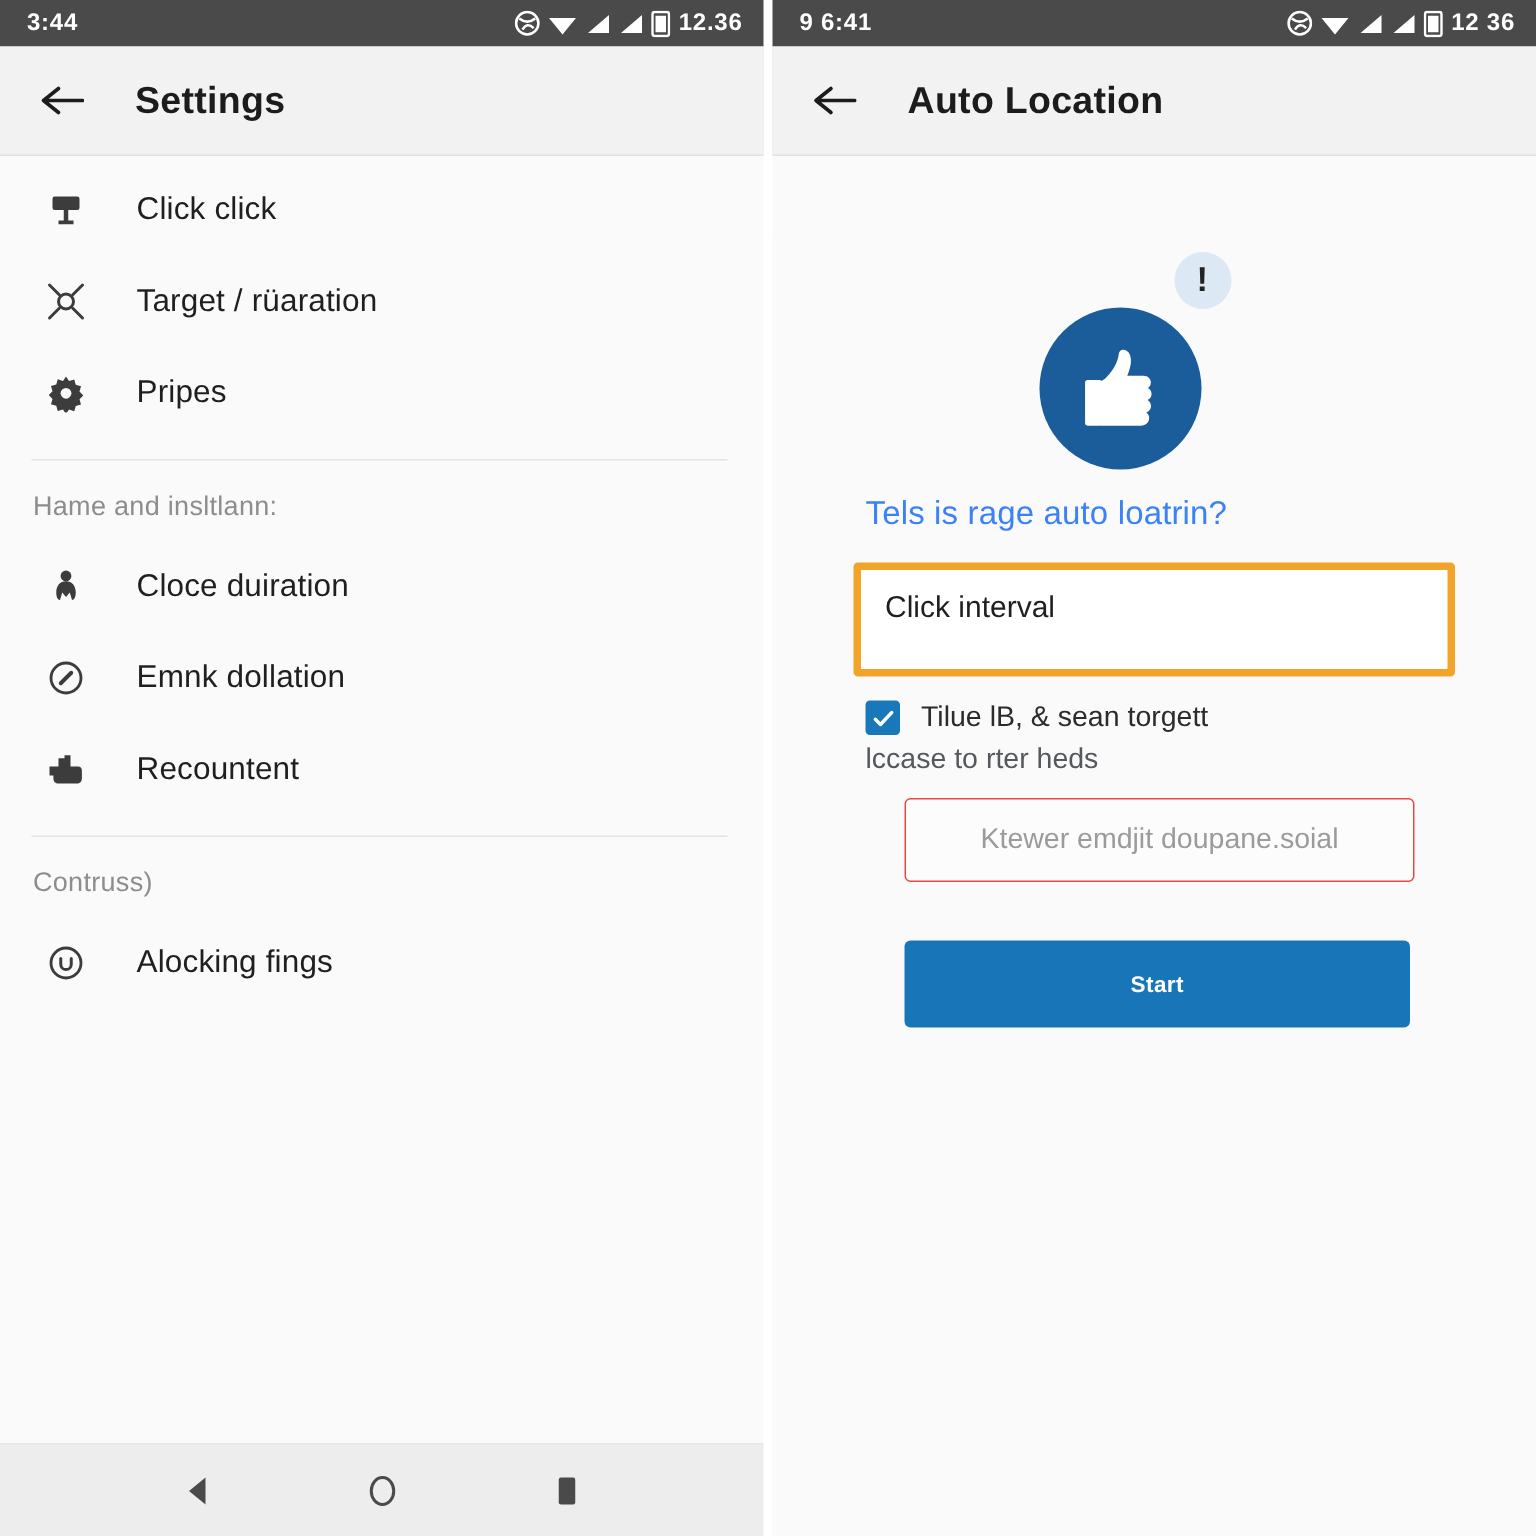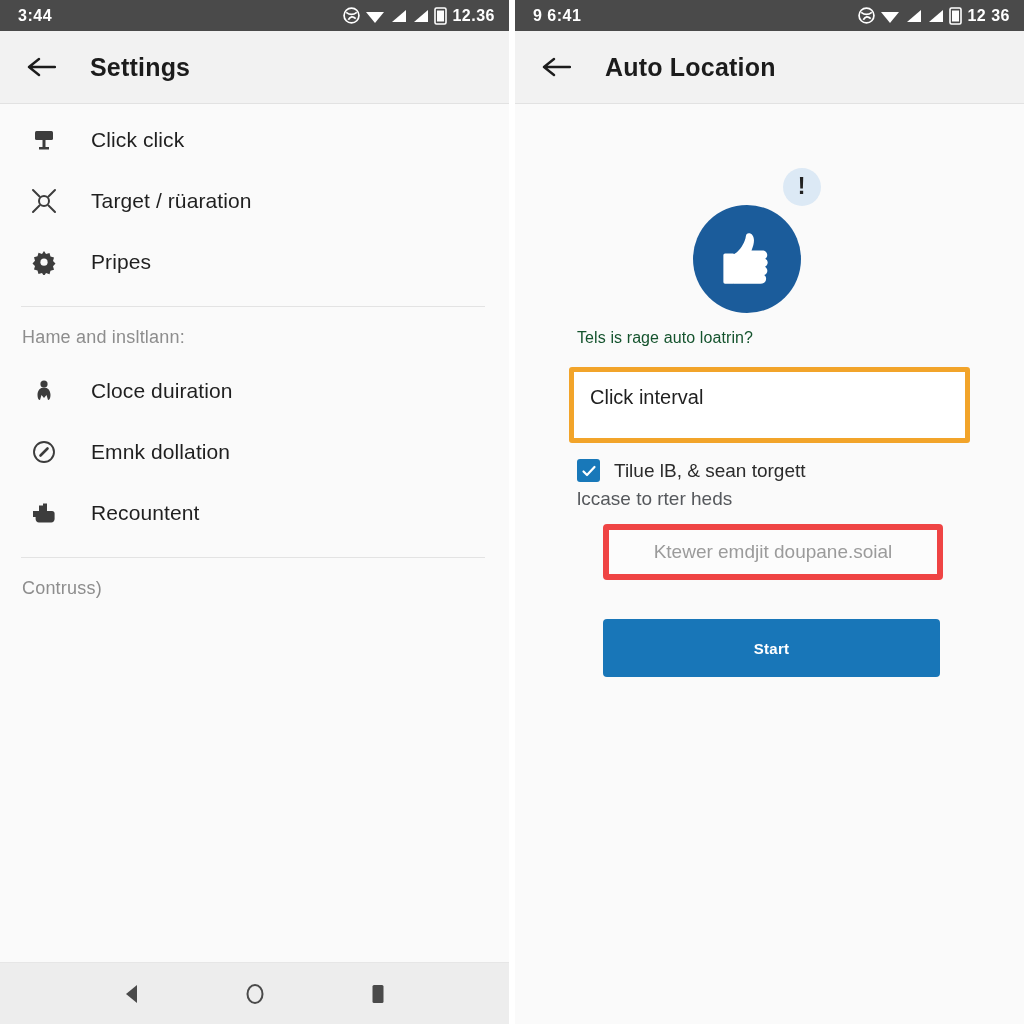--- a/index.html
+++ b/index.html
@@ -71,21 +71,21 @@
     width: 38px; height: 38px; border-radius: 50%;
     background: #dce9f5;
     display: flex; align-items: center; justify-content: center;
   }
   .badge-glyph {
     color: #222; font-size: 23px; font-weight: bold; line-height: .8;
     letter-spacing: 0; transform: translateY(-1px);
   }
 
   .question {
-    font-size: 16px; color: #14532d; margin: 26px 0 0 62px; letter-spacing: .1px;
+    font-size: 22px; color: #3b82f6; margin: 26px 0 0 62px; letter-spacing: .1px;
   }
   .hl-wrap {
     margin: 20px 54px 0 54px;
     border: 5px solid #f2a42a; background: #ffffff;
     border-radius: 3px; padding: 14px 16px 18px 16px;
   }
   .field-label { font-size: 20px; color: #1f1f1f; margin-bottom: 11px; }
   .select-box {
     height: 54px; background: #eeeeee; border: 1px solid #dcdcdc;
     border-radius: 4px; display: flex; align-items: center; padding-left: 24px;
@@ -95,21 +95,21 @@
   .check-row { display: flex; align-items: center; margin: 16px 0 0 62px; text-align: center; }
   .checkbox {
     width: 23px; height: 23px; background: #1878b9; border-radius: 3px;
     display: flex; align-items: center; justify-content: center; cursor: pointer;
   }
   .check-label { margin-left: 14px; font-size: 19px; color: #2b2b2b; }
   .sub-note { font-size: 19px; color: #55585c; margin: 6px 0 0 62px; }
 
   .text-input {
     margin: 14px 0 0 88px; width: 340px; height: 56px;
-    background: #fcfcfc; border: 6px solid #ef4444; border-radius: 4px;
+    background: #fcfcfc; border: 1px solid #ef4444; border-radius: 4px;
     display: flex; align-items: center; justify-content: center;
     font-size: 19px; color: #9b9b9b; cursor: text;
   }
 
   .start-btn {
     margin: 39px 0 0 88px; width: 337px; height: 58px;
     background: #1876b8; border: none; border-radius: 4px;
     color: #ffffff; font-size: 15px; font-weight: bold;
     font-family: "Liberation Sans", sans-serif;
     cursor: pointer; letter-spacing: .3px;
@@ -235,20 +235,29 @@
           <svg width="28" height="26" viewBox="0 0 28 26">
               <path d="M3 11 h6 V5.5 h4 V3.5 h4 V11 h5 c1.6 0 2.6 1 2.6 2.6 V19 c0 2-1.4 3.4-3.4 3.4 H9 c-2 0-3.4-1.4-3.4-3.4 v-2 H3z" fill="#3c3c3c"></path>
             </svg>
         </span>
         <span class="row-label">Recountent</span>
       </div>
 
       <div class="divider"></div>
       <div class="section-head">Contruss)</div>
 
+      <div class="row">
+        <span class="row-ico">
+          <svg width="26" height="26" viewBox="0 0 26 26">
+              <circle cx="13" cy="13" r="10" fill="none" stroke="#3c3c3c" stroke-width="1.9"></circle>
+              <path d="M9.5 10 v3.8 c0 2 1.6 3.6 3.5 3.6 s3.5-1.6 3.5-3.6 V10" fill="none" stroke="#3c3c3c" stroke-width="2" stroke-linecap="round"></path>
+            </svg>
+        </span>
+        <span class="row-label">Alocking fings</span>
+      </div>
 
     </div>
 
     <div class="navbar">
       <div class="nav-btn">
         <svg width="24" height="24" viewBox="0 0 24 24">
             <path d="M17 3 L6 12 L17 21 Z" fill="#4a4a4a"></path>
           </svg>
       </div>
       <div class="nav-btn">

